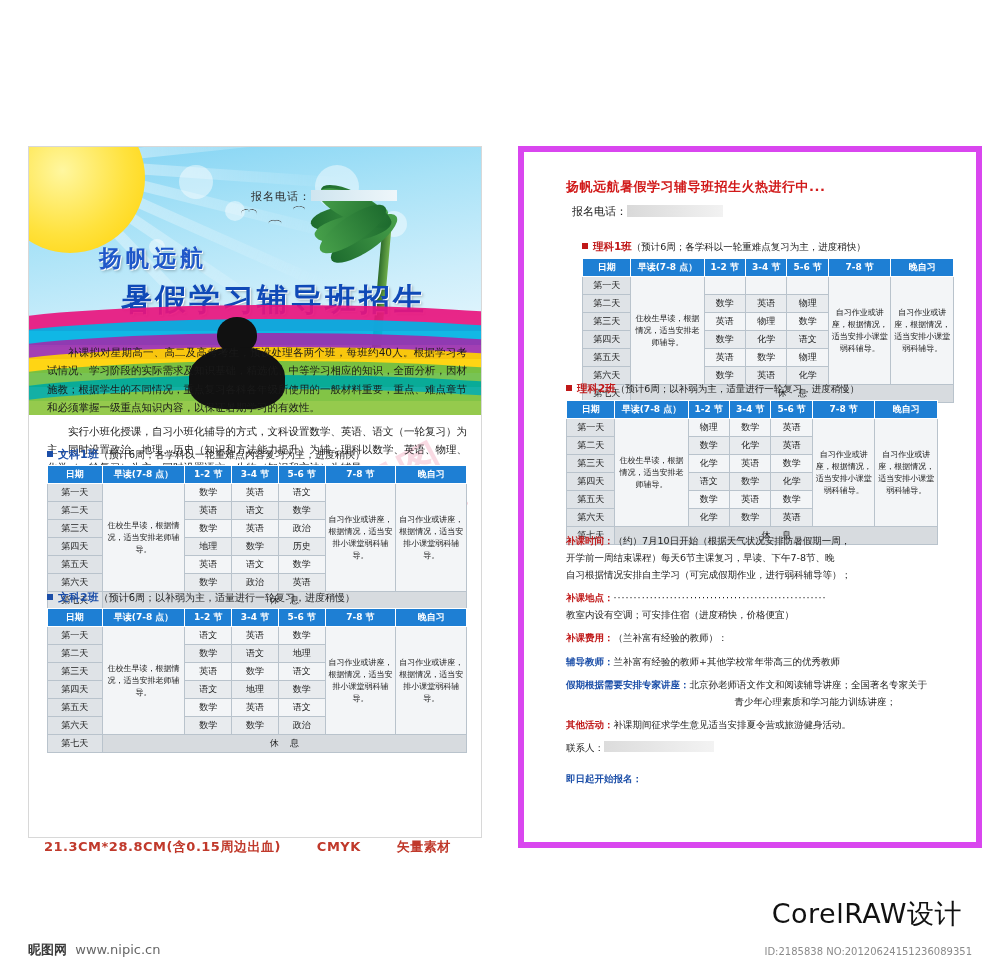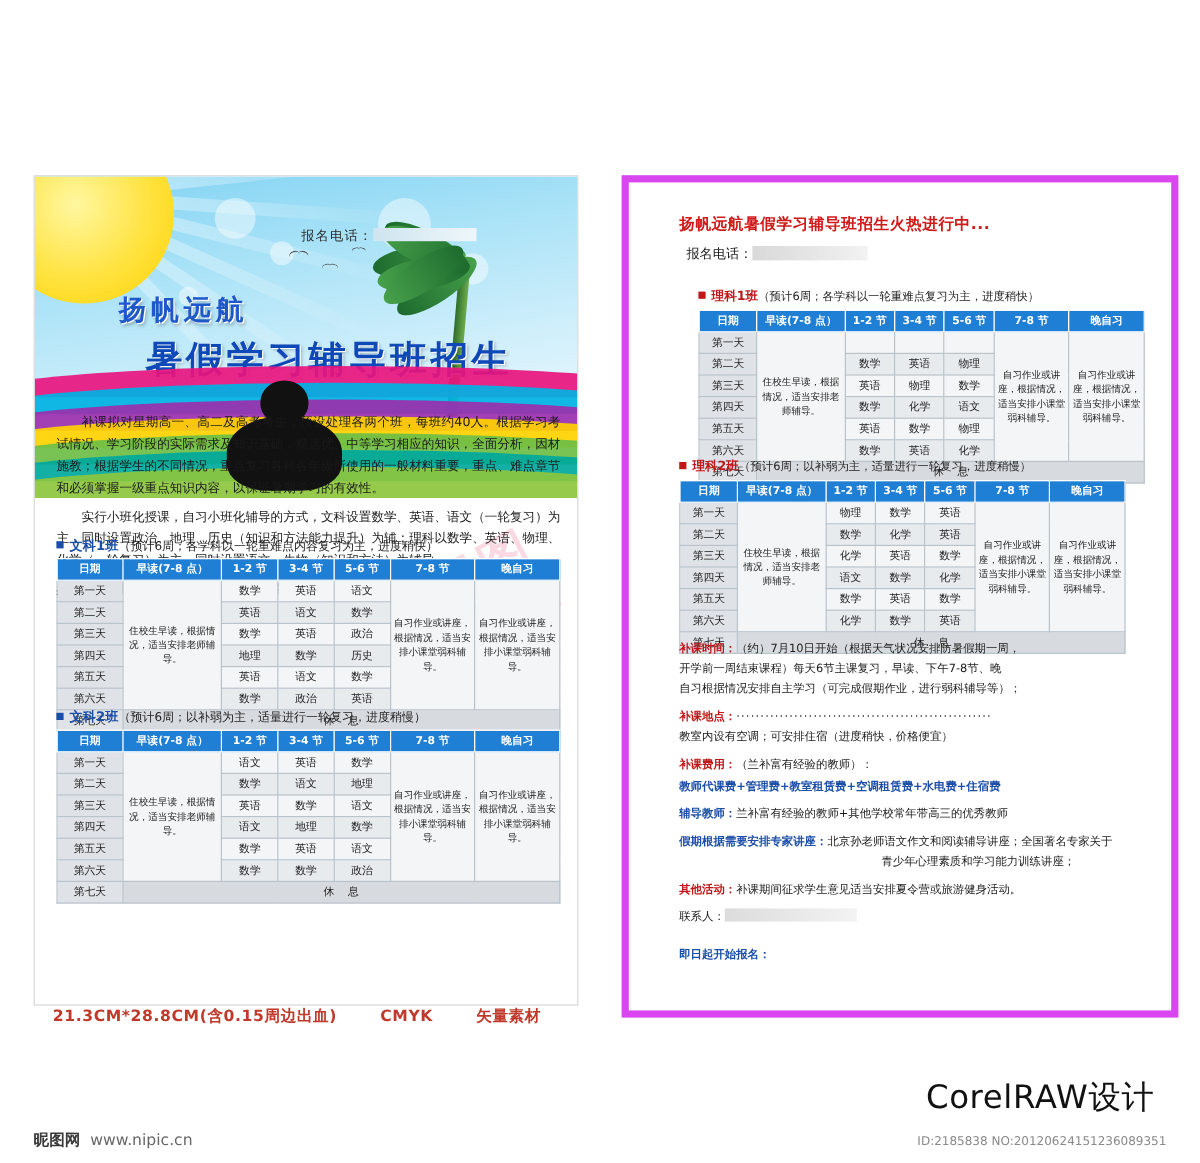--- a/index.html
+++ b/index.html
@@ -503,21 +503,20 @@
       </table>
     </div>
 
     <div class="info" style="top:380px;">
       <p><span class="lbl">补课时间：</span><span>（约）7月10日开始（根据天气状况安排防暑假期一周，</span></p>
       <p style="margin-top:-6px;"><span>开学前一周结束课程）每天6节主课复习，早读、下午7-8节、晚</span></p>
       <p style="margin-top:-6px;"><span>自习根据情况安排自主学习（可完成假期作业，进行弱科辅导等）；</span></p>
       <p><span class="lbl">补课地点：</span><span class="dots">·····················································</span></p>
       <p style="margin-top:-6px;"><span>教室内设有空调；可安排住宿（进度稍快，价格便宜）</span></p>
       <p><span class="lbl">补课费用：</span><span>（兰补富有经验的教师）：</span></p>
-      <p style="margin-top:-6px;"><span class="lbl-blue">教师代课费+管理费+教室租赁费+空调租赁费+水电费+住宿费</span></p>
       <p><span class="lbl-blue">辅导教师：</span><span>兰补富有经验的教师+其他学校常年带高三的优秀教师</span></p>
       <p><span class="lbl-blue">假期根据需要安排专家讲座：</span><span>北京孙老师语文作文和阅读辅导讲座；全国著名专家关于</span></p>
       <p style="margin-top:-6px;text-align:right;width:330px;"><span>青少年心理素质和学习能力训练讲座；</span></p>
       <p><span class="lbl">其他活动：</span><span>补课期间征求学生意见适当安排夏令营或旅游健身活动。</span></p>
       <p><span>联系人：</span><span style="display:inline-block;width:110px;height:11px;vertical-align:-1px;background:linear-gradient(90deg,#dcdcdc,#f3f3f3);"></span></p>
       <p style="margin-top:14px;"><span class="lbl-blue">即日起开始报名：</span></p>
     </div>
   </div>
 
   <div class="spec-line">

